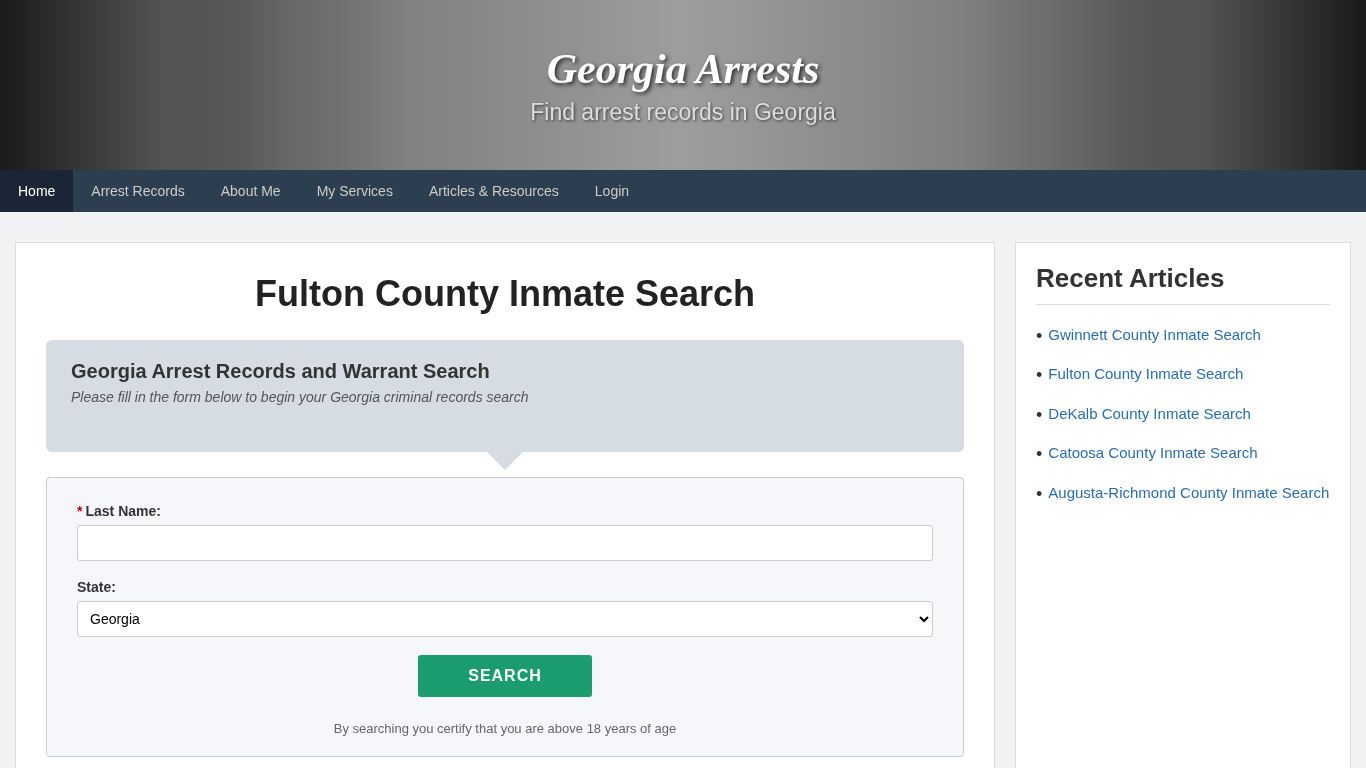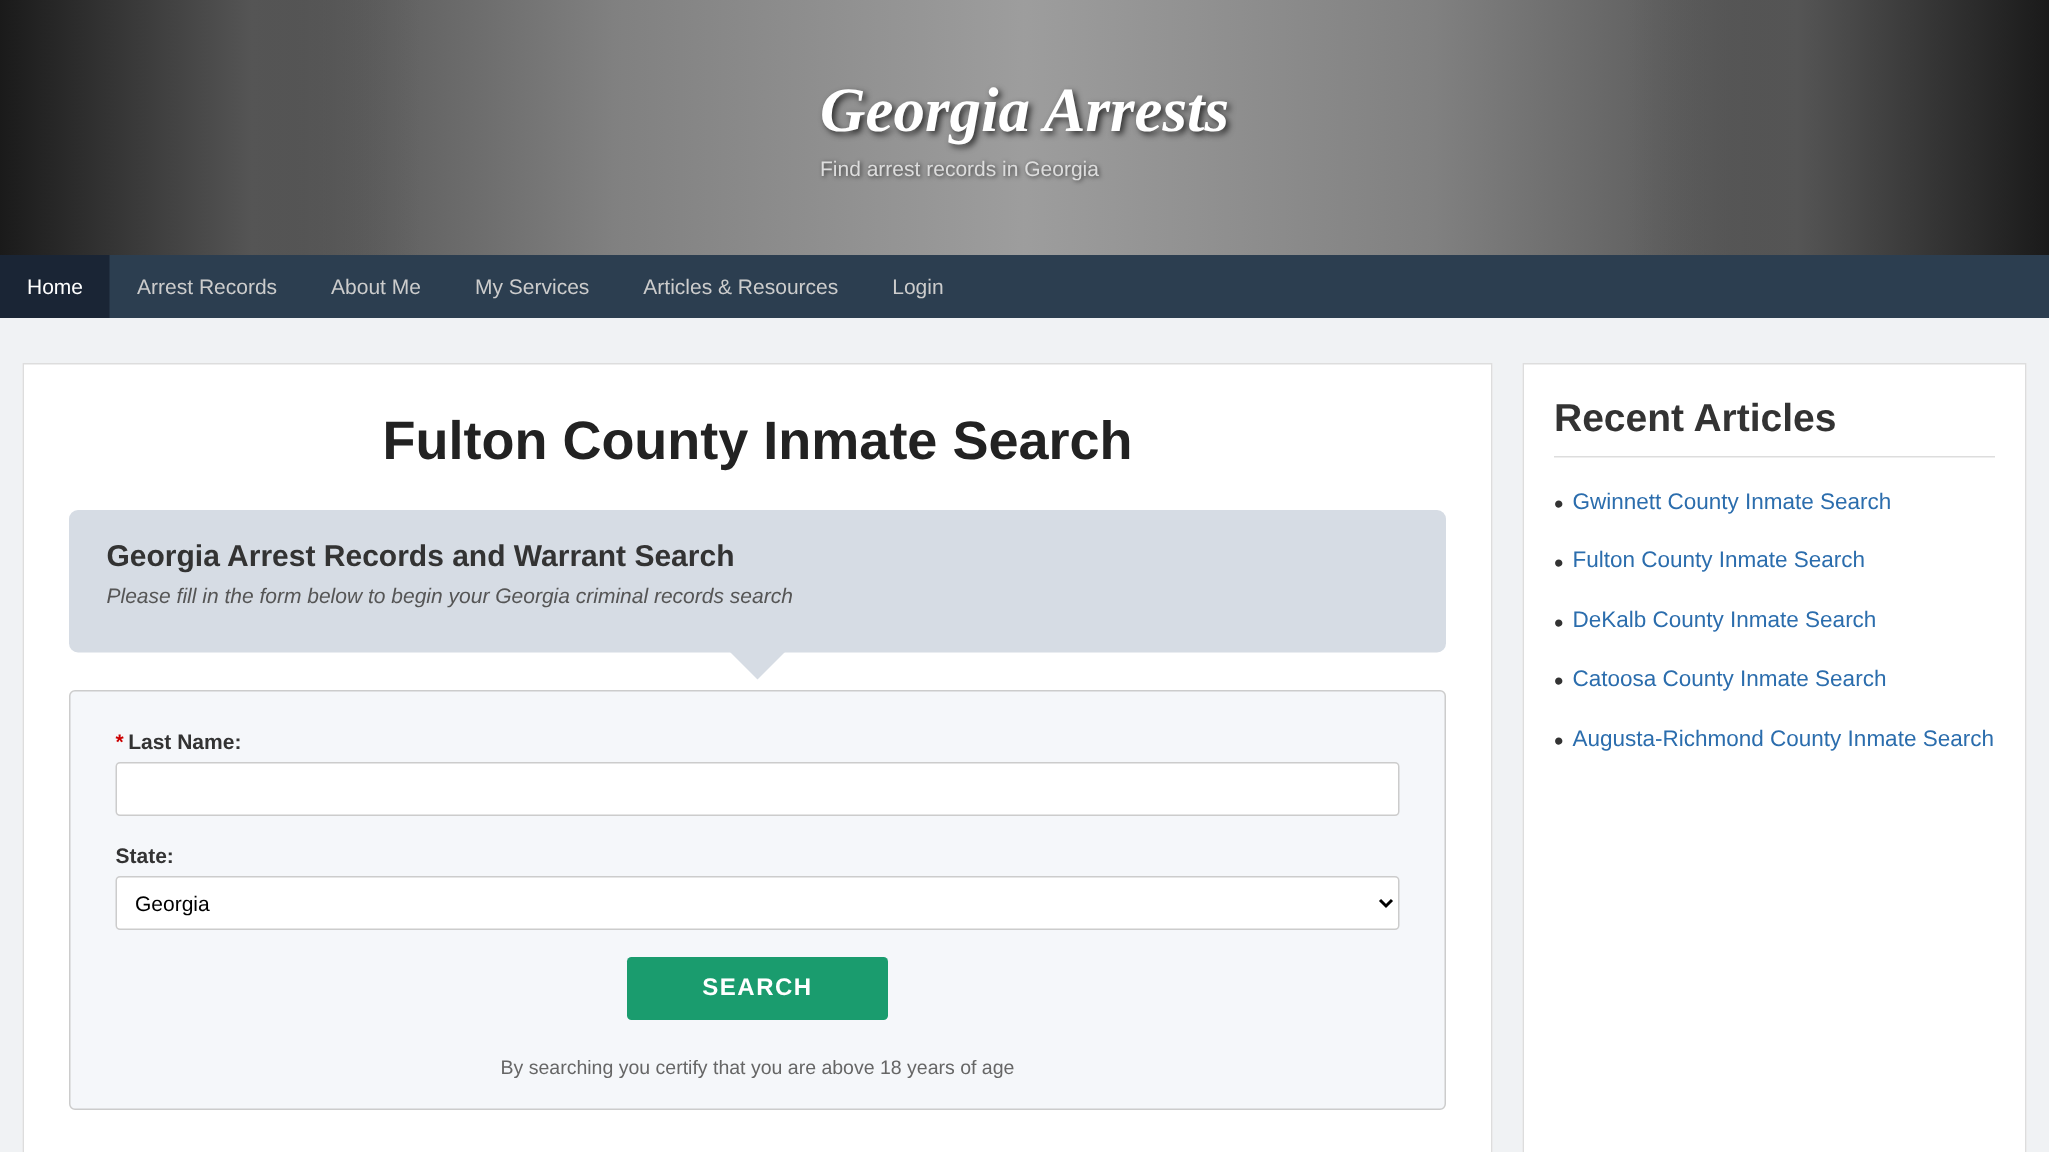--- a/index.html
+++ b/index.html
@@ -29,33 +29,33 @@
       
     }
     .header-hands-right {
       position: absolute;
       right: 0; top: 0; bottom: 0;
       width: 280px;
       background: linear-gradient(to left, #1a1a1a, #555 60%, transparent);
     }
     .header-text {
       position: relative;
-      text-align: left;
+      text-align: center;
       z-index: 2;
     }
     .header-title {
       font-size: 42px;
       font-style: italic;
       font-weight: bold;
       color: #fff;
       text-shadow: 2px 2px 4px rgba(0,0,0,0.7);
       font-family: Georgia, serif;
     }
     .header-subtitle {
-      font-size: 14px;
+      font-size: 23px;
       color: #ddd;
       margin-top: 6px;
       text-shadow: 1px 1px 3px rgba(0,0,0,0.6);
     }
 
     
     .navbar {
       background: #2c3e50;
       display: flex;
       align-items: stretch;
@@ -97,21 +97,21 @@
       font-weight: bold;
       color: #222;
       margin-bottom: 25px;
       text-align: center;
     }
 
     
     .search-box {
       background: #d6dce4;
       border-radius: 6px;
-      padding: 20px 25px 30px;
+      padding: 20px 25px 47px;
       position: relative;
       margin-bottom: 10px;
     }
     .search-box::after {
       content: '';
       position: absolute;
       bottom: -18px;
       left: 50%;
       transform: translateX(-50%);
       width: 0;

